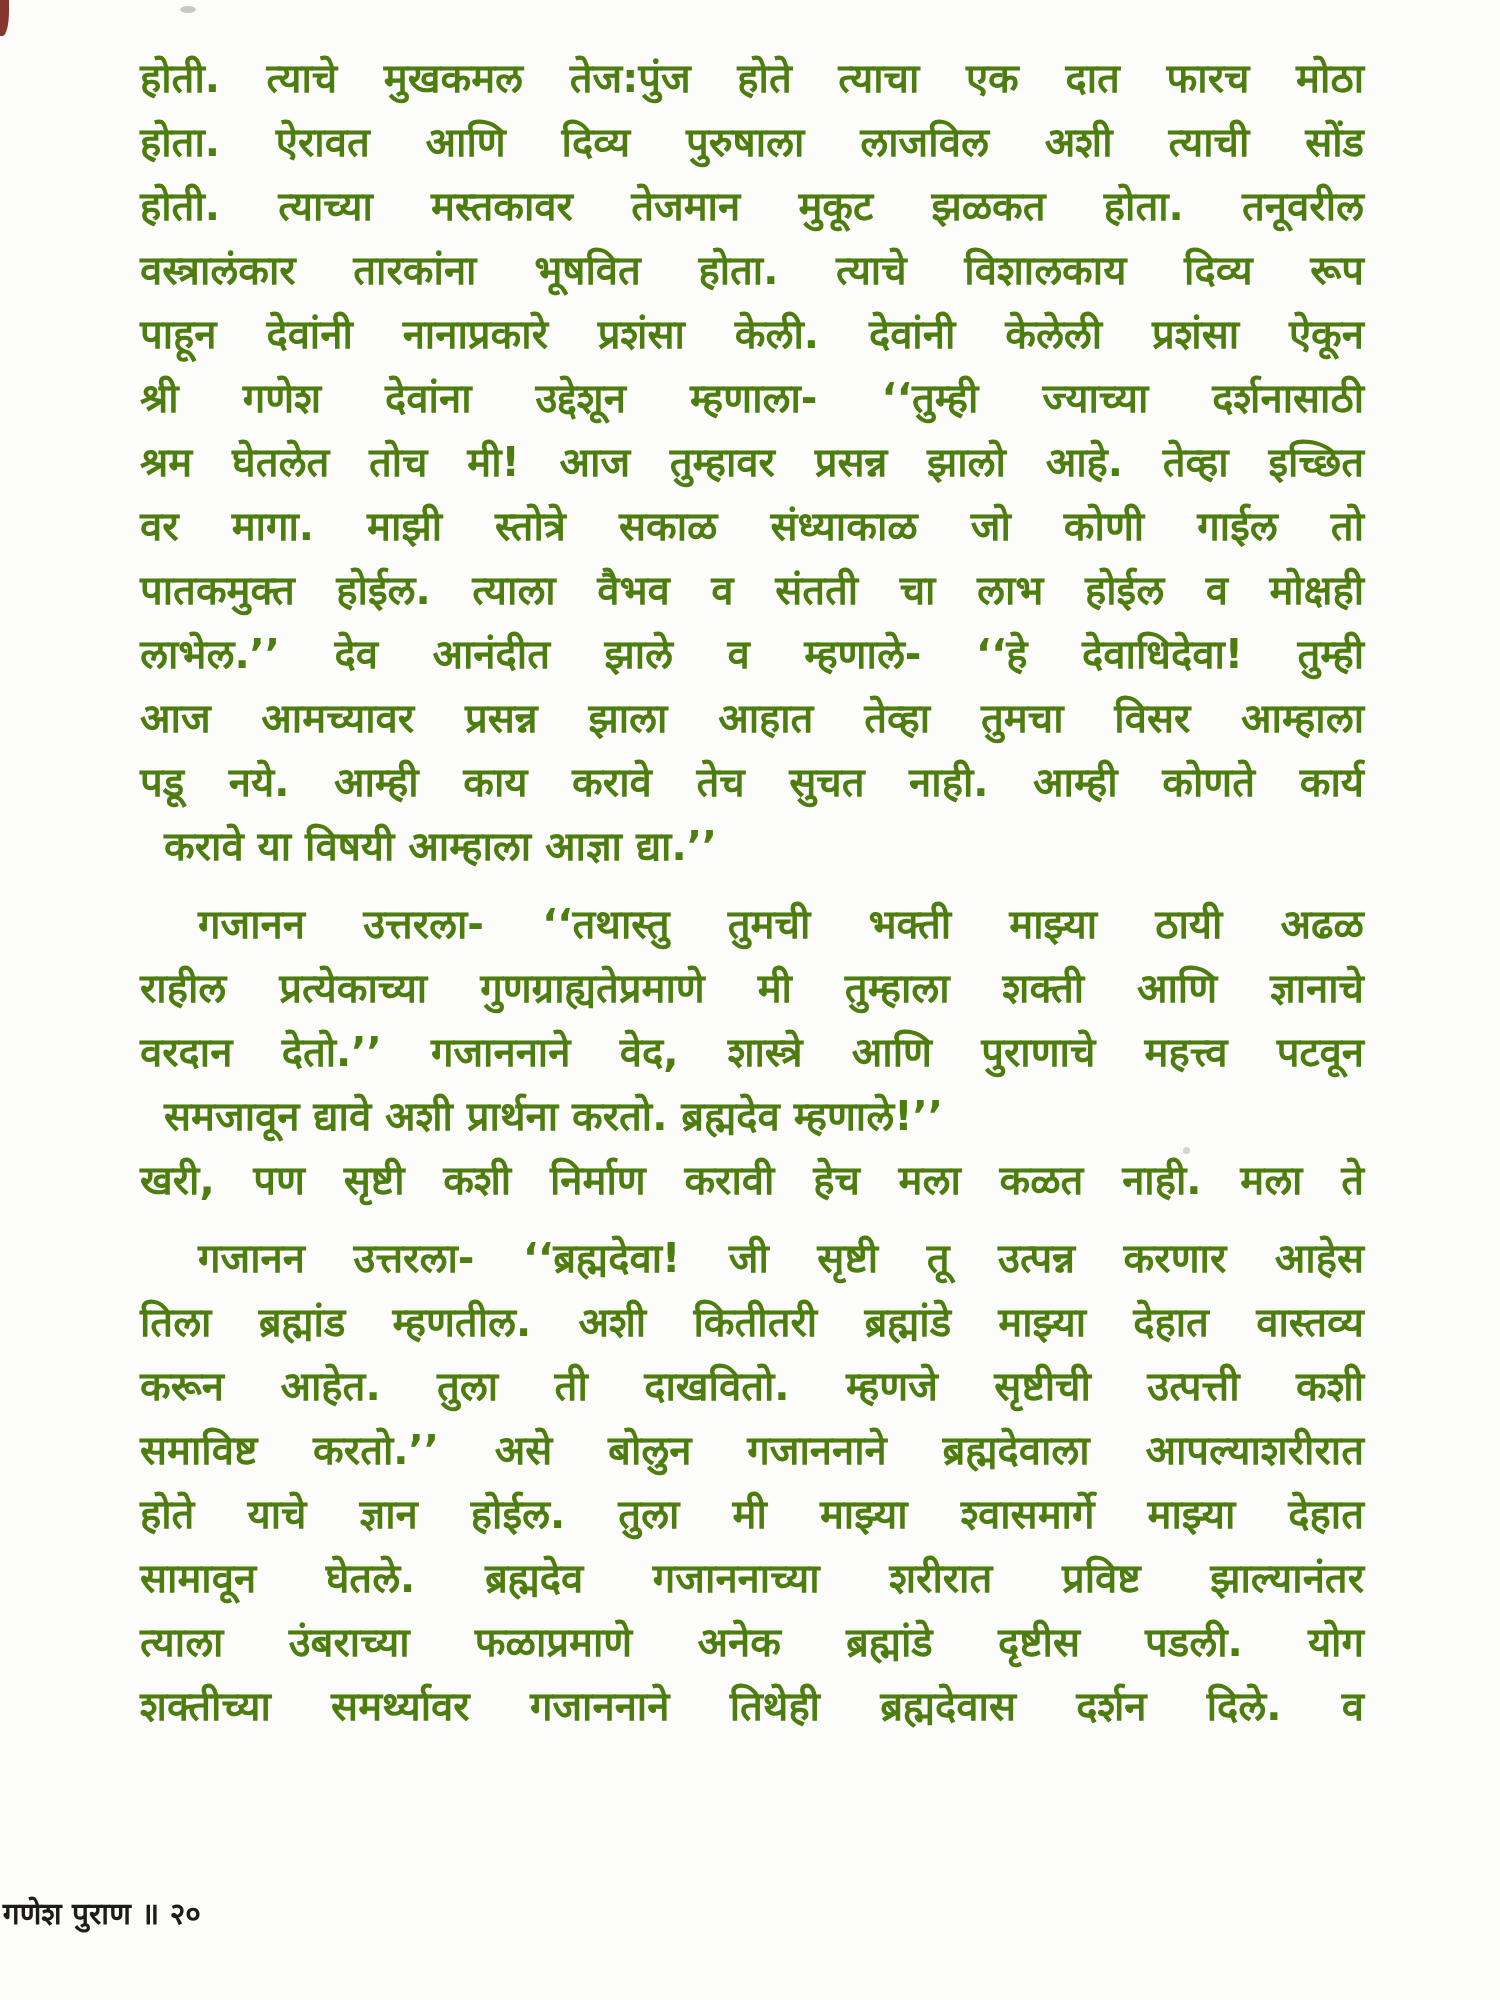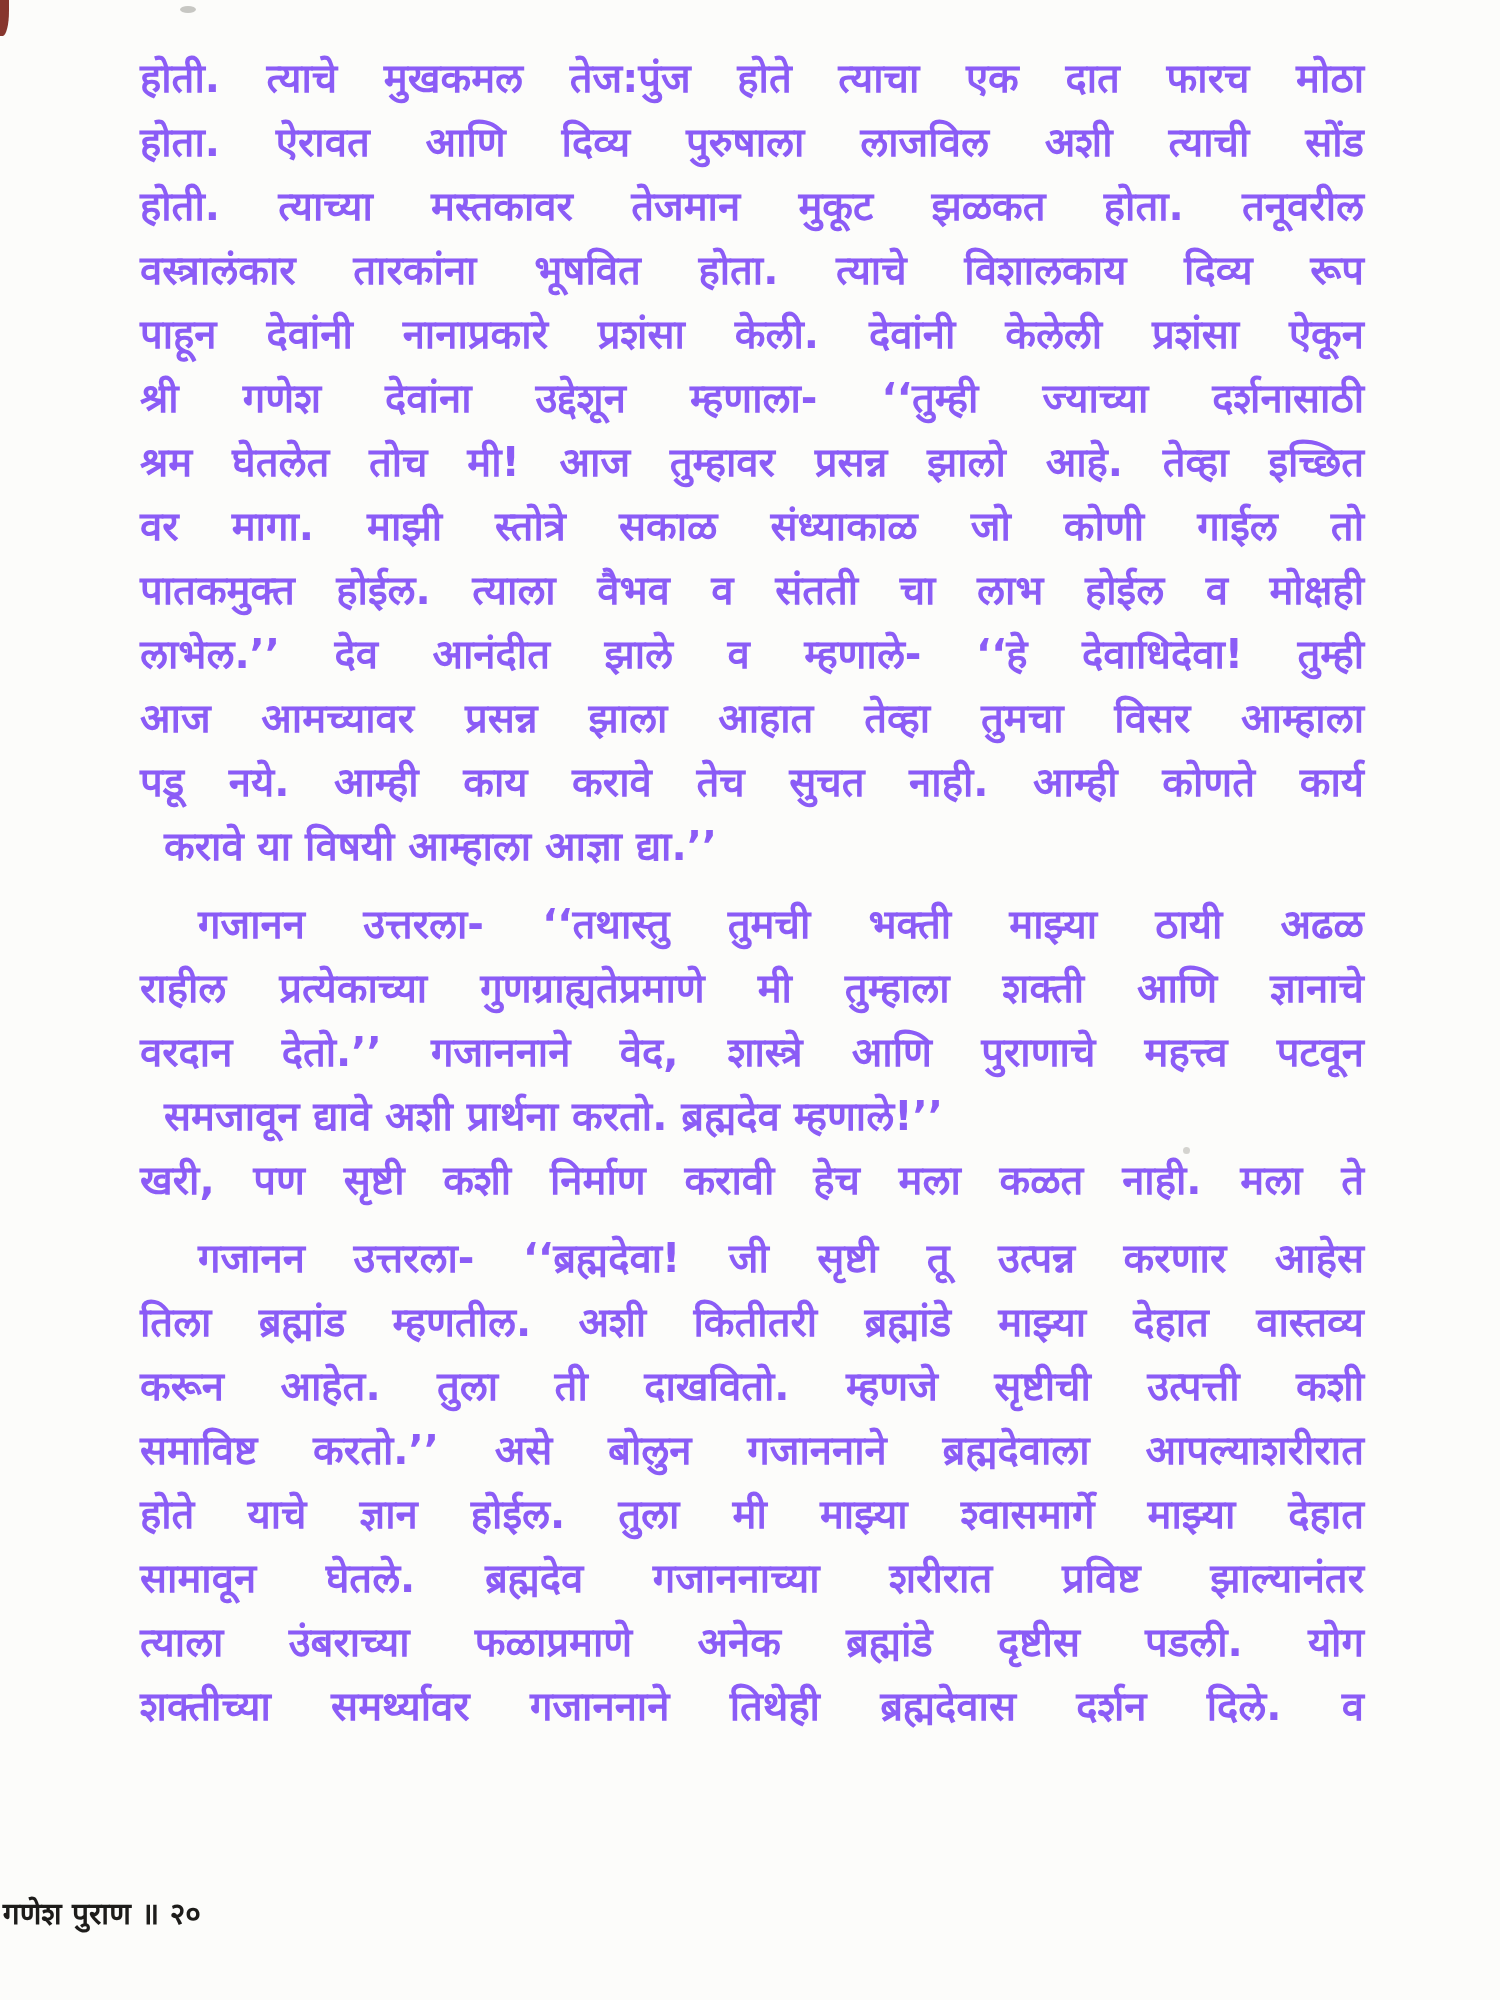--- a/index.html
+++ b/index.html
@@ -18,21 +18,21 @@
   .page {
     position: absolute;
     inset: 0;
     background: #fcfcfa;
   }
   .text-block {
     position: absolute;
     top: 46px;
     left: 140px;
     width: 1224px;
-    color: #8b5cf6;
+    color: #4d7c0f;
     font-size: 40px;
     font-weight: 600;
     line-height: 64px;
   }
   .paragraph {
     margin: 0;
   }
   .paragraph + .paragraph {
     margin-top: 14px;
   }

